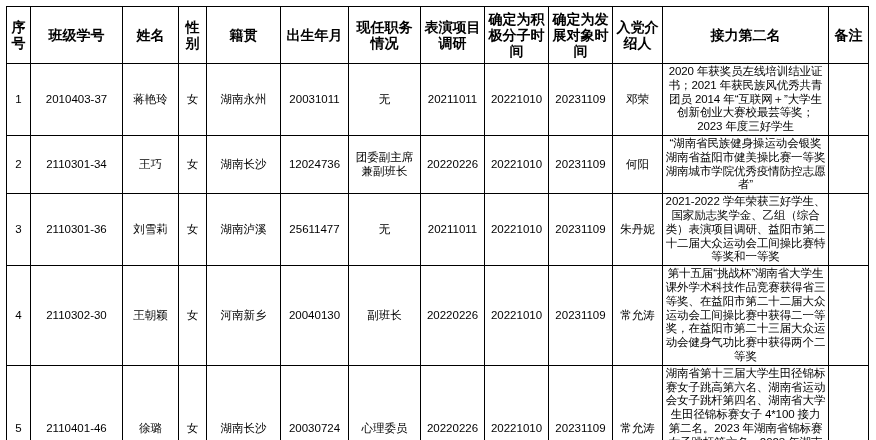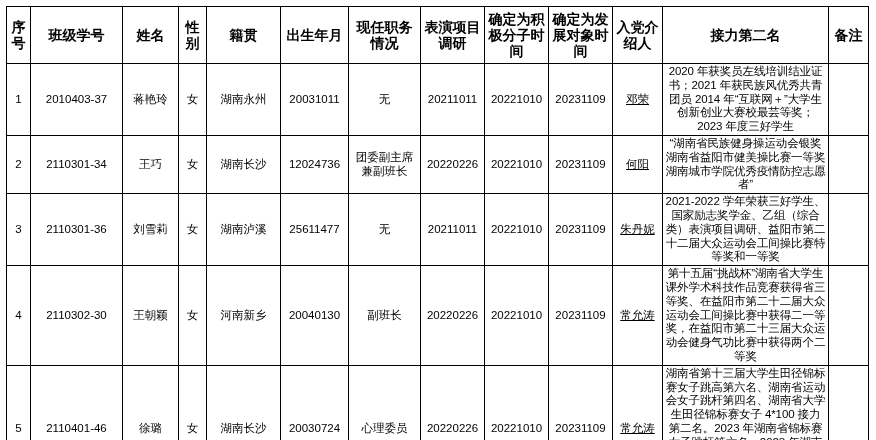--- a/index.html
+++ b/index.html
@@ -49,21 +49,21 @@
 
   .cell-award{
     font-size:9px;
     line-height:1.28;
     text-align:justify;
     text-align-last:center;
     padding:2px 3px;
     letter-spacing:-0.1px;
   }
   .name-cell{ font-size:12.5px; }
-  .intro-cell{ font-size:12px;text-decoration:underline; }
+  .intro-cell{ font-size:12px; }
   .sid-cell{ font-size:11.5px; }
   .rowh-1{height:46px;}
   .rowh-2{height:40px;}
   .rowh-3{height:40px;}
   .rowh-4{height:52px;}
   .rowh-5{height:52px;}
 </style>
 </head>
 <body>
 

